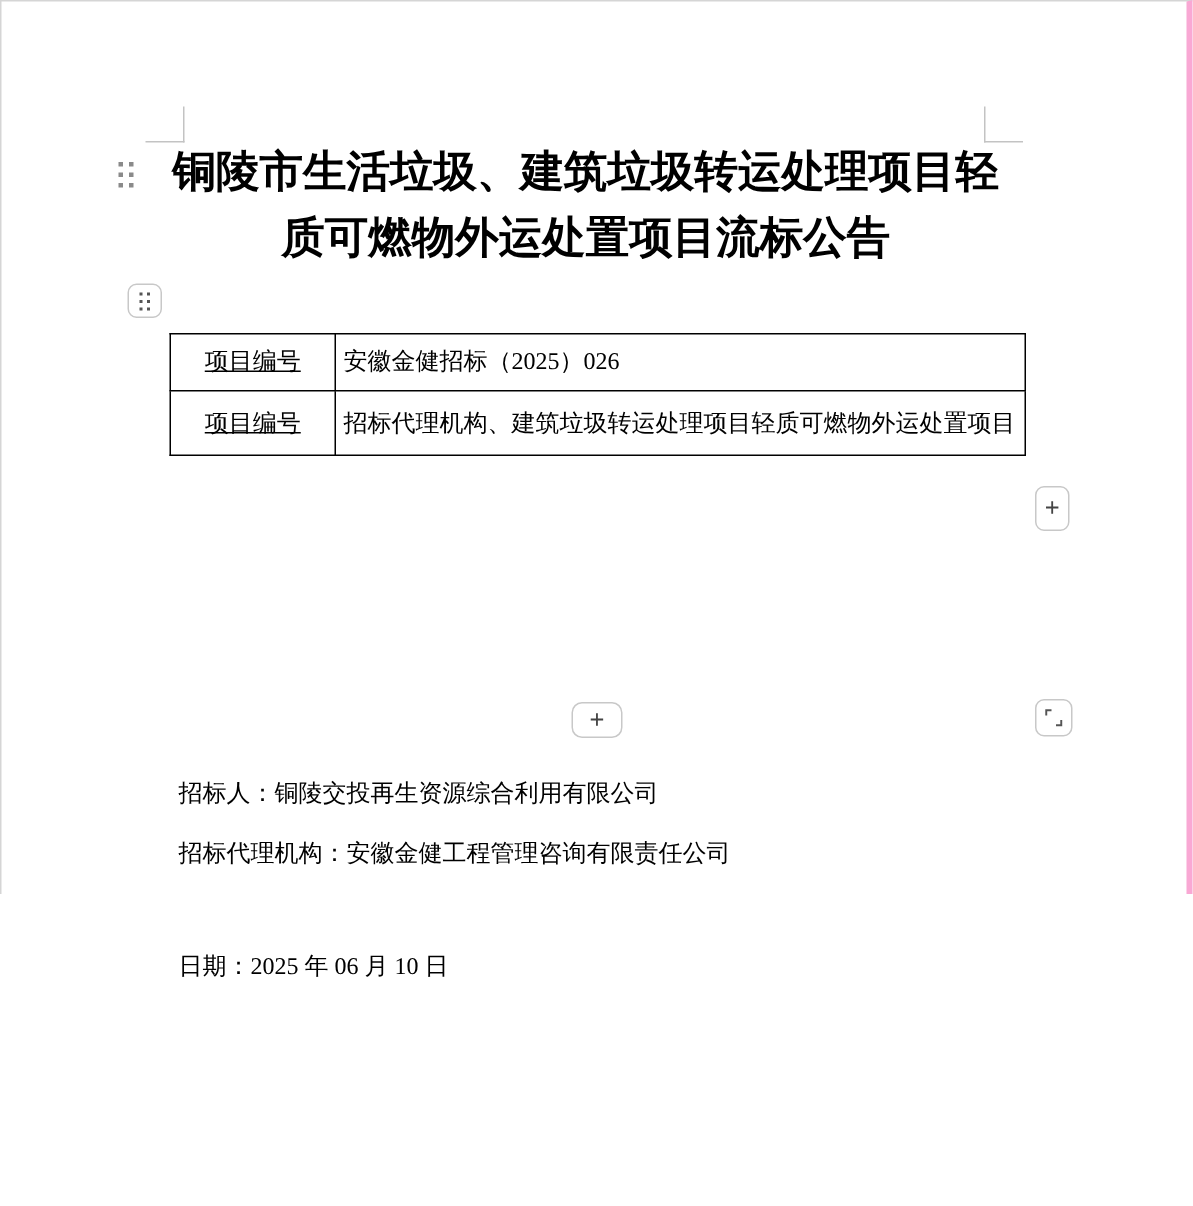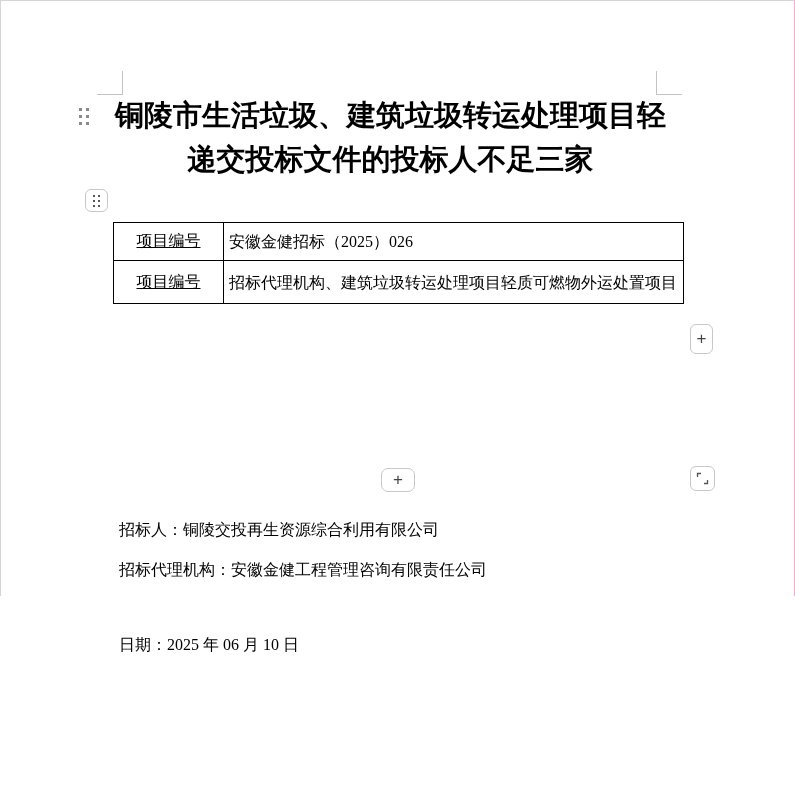--- a/index.html
+++ b/index.html
@@ -8,21 +8,21 @@
     font-family: "Liberation Serif", "DejaVu Serif", serif;
     background: #ffffff;
     position: relative;
     overflow: hidden;
   }
   .page {
     position: absolute; left: 0; top: 0; width: 795px; height: 596px;
     background: #ffffff;
     border-top: 1px solid #d5d5d5;
     border-left: 1px solid #d5d5d5;
-    border-right: 1px solid #f9a8d4;
+    border-right: 4px solid #f9a8d4;
   }
   
   .corner-mark { position: absolute; width: 26px; height: 24px; }
   .corner-mark.tl { left: 96px; top: 70px; border-right: 1px solid #c3c3c3; border-bottom: 1px solid #c3c3c3; }
   .corner-mark.tr { left: 655px; top: 70px; border-left: 1px solid #c3c3c3; border-bottom: 1px solid #c3c3c3; }
 
   
   .doc-title {
     position: absolute; left: 96px; top: 92px; width: 587px;
     text-align: center; font-size: 29px; font-weight: bold;
@@ -87,21 +87,21 @@
     <span class="dot"></span>
       <span class="dot"></span>
     <span class="dot"></span>
       <span class="dot"></span>
     <span class="dot"></span>
       <span class="dot"></span>
   </div>
 
   <h1 class="doc-title">
     <span>铜陵市生活垃圾、建筑垃圾转运处理项目轻</span><br>
-    <span>递交投标文件的投标人不足三家</span>
+    <span>质可燃物外运处置项目流标公告</span>
   </h1>
 
   <div class="btn table-handle">
     <span class="dots">
       <span class="dot"></span>
         <span class="dot"></span>
       <span class="dot"></span>
         <span class="dot"></span>
       <span class="dot"></span>
         <span class="dot"></span>

